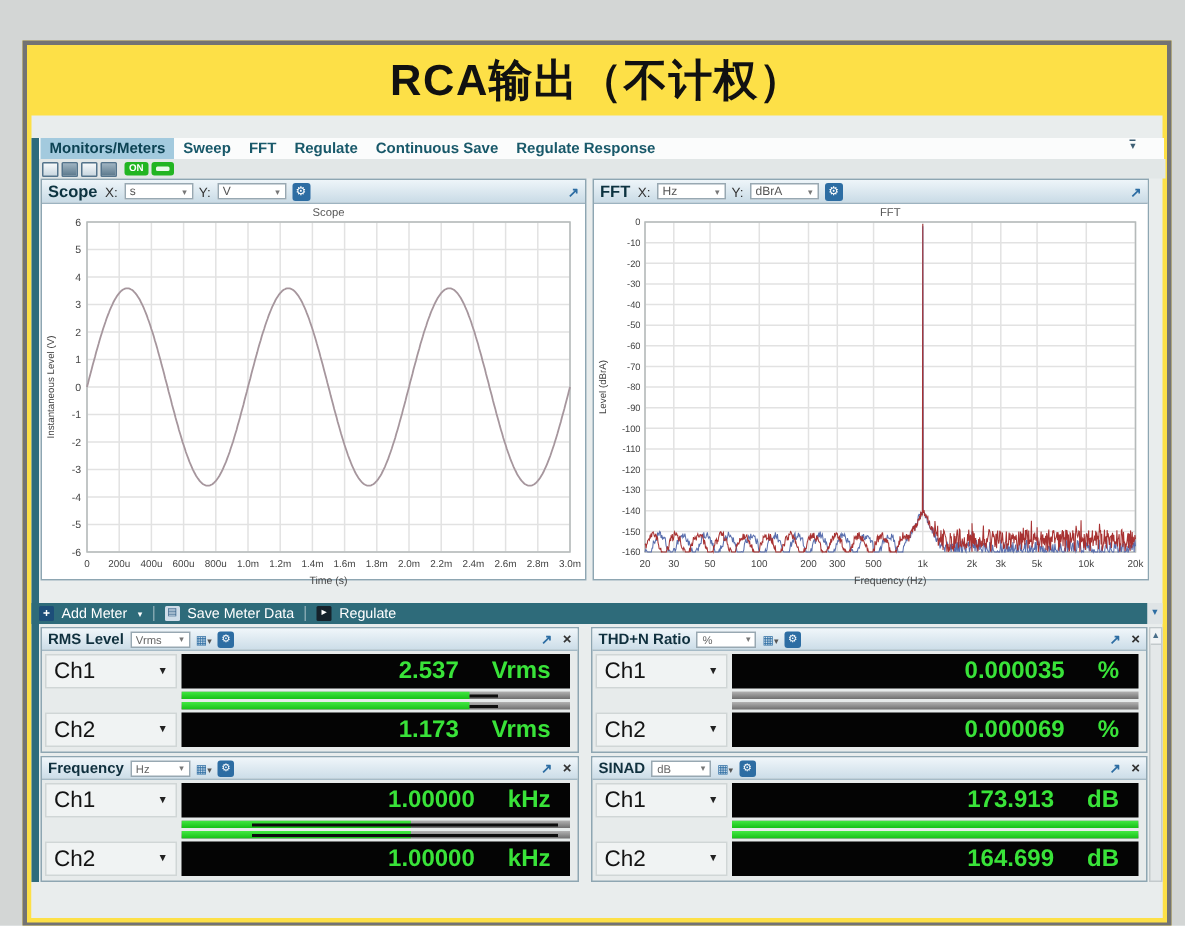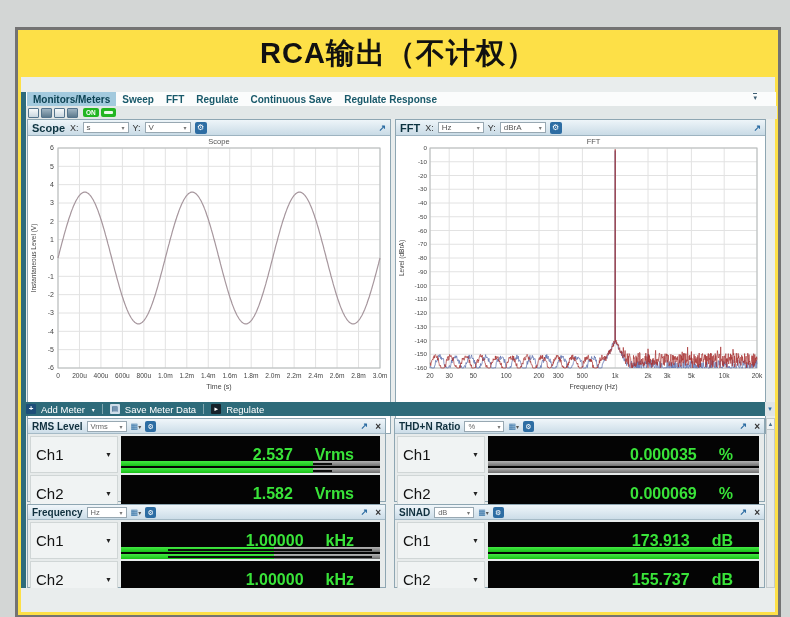--- a/index.html
+++ b/index.html
@@ -22,21 +22,21 @@
   .tab.sel{background:#a3cade;color:#0c4253}
   .tab-more{position:absolute;right:18px;top:16px;font-size:7px;color:#3e5f74;border-top:1px solid #3e5f74;line-height:8px}
 
   .icon-strip{left:5px;top:29px;width:749px;height:13px;background:#e2e7e7;display:flex;align-items:center;padding-left:2px;gap:2px}
   .tbi{width:11px;height:10px;border:1px solid #54748c;background:linear-gradient(#f7fafb,#c9d7e0);border-radius:1px;box-sizing:border-box}
   .tbi.dark{background:linear-gradient(#9fb4c2,#5d7a8d)}
   .on1{background:#22b522;color:#fff;font-size:6.5px;font-weight:bold;height:9px;line-height:9px;padding:0 3px;border-radius:2px;margin-left:3px}
   .on2{width:15px;height:9px;background:#22b522;border-radius:2px;position:relative}
   .on2::after{content:"";position:absolute;left:3px;top:3px;right:3px;height:3px;background:#eafaea;border-radius:1px}
 
-  .graph-panel{top:42px;height:315px;border:1px solid #8ea6b2;background:#fff;box-sizing:border-box}
+  .graph-panel{top:42px;height:268px;border:1px solid #8ea6b2;background:#fff;box-sizing:border-box}
   .g-head{position:absolute;left:0;top:0;right:0;height:16px;background:linear-gradient(#eef5f9,#c9dbe6);
     border-bottom:1px solid #9db3c0;display:flex;align-items:center;gap:4px;padding:0 4px;font-size:9px;color:#333;box-sizing:border-box}
   .g-title{font-weight:bold;font-size:11px;color:#0d3340;margin-right:1px}
   .g-dd{background:#fff;border:1px solid #98a8b2;height:11px;width:46px;font-size:8px;color:#555;
     display:flex;align-items:center;justify-content:space-between;padding:0 3px;box-sizing:border-box}
   .g-dd i{font-size:6px;color:#777}
   .g-gear{width:12px;height:12px;background:#2d6da3;color:#fff;font-size:8px;line-height:12px;text-align:center;border-radius:2px}
   .spacer{flex:1}
   .pop{color:#2d6da3;font-size:9px;font-weight:bold}
   .xclose{color:#333;font-size:10px;font-weight:bold;margin-left:3px}
@@ -60,26 +60,26 @@
   .m-head{position:absolute;left:0;top:0;right:0;height:15px;background:linear-gradient(#f0f6fa,#ccdde8);
     border-bottom:1px solid #a5bac6;display:flex;align-items:center;gap:4px;padding:0 4px;font-size:8.5px;box-sizing:border-box}
   .m-title{font-weight:bold;font-size:10px;color:#10303e}
   .m-dd{background:#fff;border:1px solid #98a8b2;height:11px;width:40px;font-size:7.5px;color:#666;
     display:flex;align-items:center;justify-content:space-between;padding:0 3px;box-sizing:border-box}
   .m-dd i{font-size:6px;color:#777}
   .m-grid{color:#2d6da3;font-size:8px}
   .m-grid i.c{font-size:6px;color:#555}
   .m-gear{width:11px;height:11px;background:#2d6da3;color:#fff;font-size:7px;line-height:11px;text-align:center;border-radius:2px}
   .m-body{position:absolute;left:0;top:15px;right:0;bottom:0}
-  .ch-row{position:absolute;left:0;right:0;height:37px}
+  .ch-row{position:absolute;left:0;right:0;height:23px}
   .ch-label{position:absolute;left:2px;width:88px;height:100%;background:#f0f3f3;border:1px solid #d0d6d6;
     display:flex;align-items:center;justify-content:space-between;padding:0 5px;font-size:15px;color:#131313;box-sizing:border-box}
   .ch-label i{font-size:7px;color:#222}
   .ch-display{position:absolute;left:93px;right:5px;height:100%;background:#040404;color:#39e339;
-    display:flex;align-items:center;justify-content:flex-end;gap:22px;padding-right:26px;box-sizing:border-box}
+    display:flex;align-items:center;justify-content:flex-end;gap:22px;padding-right:13px;box-sizing:border-box}
   .ch-display .val,.ch-display .unitx{font-size:16px;font-weight:bold}
   .bars{position:absolute;left:93px;right:5px;top:27px;height:12px}
   .bar{position:relative;height:5px;margin-bottom:2px;background:linear-gradient(#b3b3b3,#6f6f6f);overflow:hidden}
   .bar .fill{position:absolute;left:0;top:0;bottom:0;background:linear-gradient(#43e843,#17c117)}
   .bar .mark{position:absolute;top:2px;height:1.6px;background:#0d0d0d}
 
   .bottom-band{left:0;top:511px;width:754px;height:24px;background:#e9eded}
 </style>
 </head>
 <body>
@@ -334,21 +334,21 @@
               <div class="fill" style="width: 74%;"></div>
               <div class="mark" style="left: 74%; width: 7.5%;"></div>
             </div>
           </div>
         <div class="ch-row" style="top:41px">
           <div class="ch-label">
               <span>Ch2</span>
               <i>▼</i>
             </div>
           <div class="ch-display">
-              <span class="val">1.582</span>
+              <span class="val">1.173</span>
               <span class="unitx">Vrms</span>
             </div>
         </div>
       </div>
     </div>
 
     <div class="abs meter-panel" style="left:373px;top:341px;width:371px;height:84px">
       <div class="m-head">
         <span class="m-title">THD+N Ratio</span>
         <span class="m-dd">
@@ -467,21 +467,21 @@
             <div class="bar">
               <div class="fill" style="width: 100%;"></div>
             </div>
           </div>
         <div class="ch-row" style="top:41px">
           <div class="ch-label">
               <span>Ch2</span>
               <i>▼</i>
             </div>
           <div class="ch-display">
-              <span class="val">155.737</span>
+              <span class="val">164.699</span>
               <span class="unitx">dB</span>
             </div>
         </div>
       </div>
     </div>
 
     <div class="abs bottom-band"></div>
   </div>
 </div>
 

